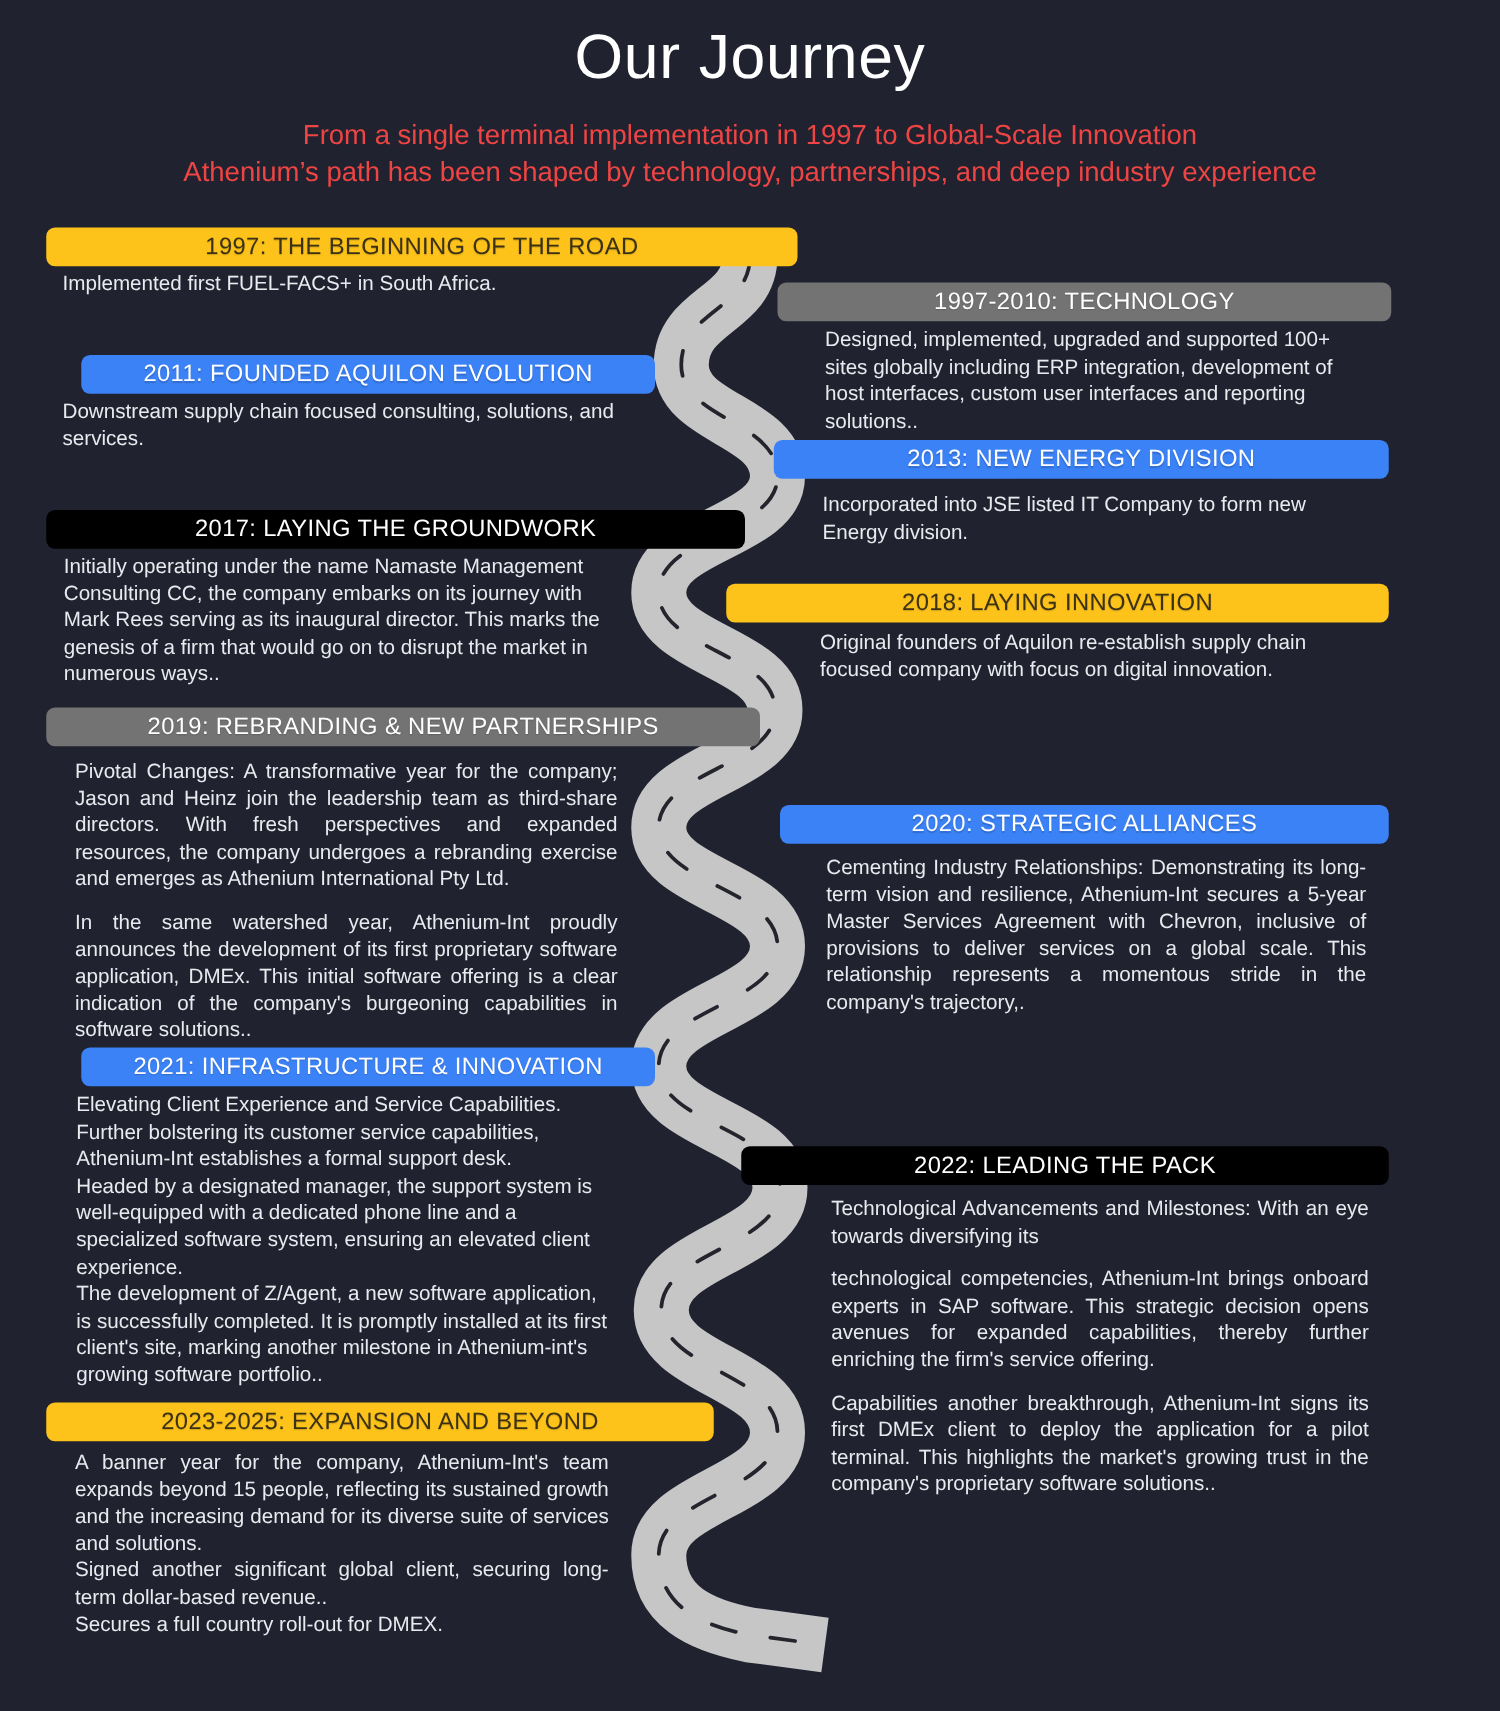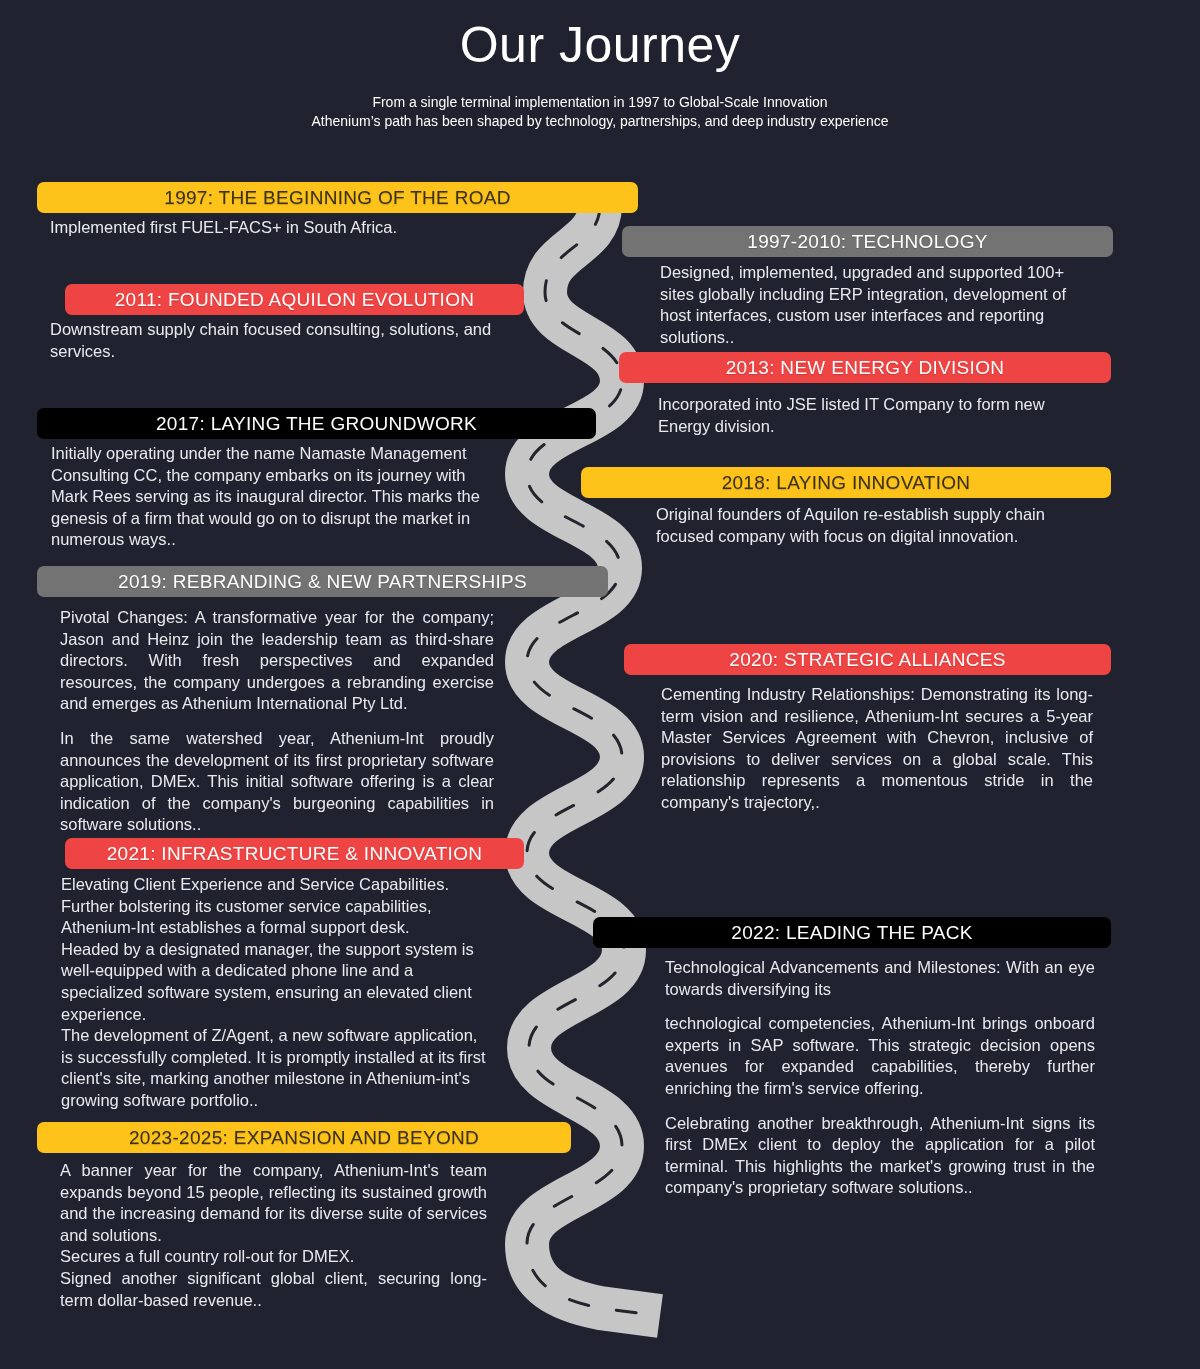--- a/index.html
+++ b/index.html
@@ -12,21 +12,21 @@
   }
   #page{position:relative;width:1200px;height:1369px;overflow:hidden;}
 
   
   .header{position:absolute;left:0;top:0;width:1200px;text-align:center;}
   .title{
     font-size:50px;font-weight:300;color:#ffffff;
     letter-spacing:0.5px;margin:18px 0 0 0;line-height:1.1;
   }
   .subtitle{
-    font-size:14px;font-weight:300;color:#ffffff;
+    font-size:22px;font-weight:300;color:#ef4444;
     line-height:1.38;margin-top:20px;
   }
 
   
   .road{position:absolute;left:0;top:0;width:1200px;height:1369px;pointer-events:none;}
 
   
   .block{position:absolute;}
   .bar{
     border-radius:7px;
@@ -45,21 +45,21 @@
     color:#e9eaef;
     font-size:16.5px;
     line-height:1.31;
   }
   .body p{margin:0 0 0 0;}
   .body p + p{margin-top:13px;}
   .just p{text-align:justify;}
 
   
   .yellow{background:#fdc31b;}
-  .blue{background:#ef4444;margin-left:28px;}
+  .blue{background:#3b82f6;margin-left:28px;}
   .orange{background:#000000;}
   .pink{background:#737373;}
 
   
   .L{left:37px;}
   .R{}
 </style>
 </head>
 <body>
 
@@ -151,22 +151,22 @@
       <p style="margin-top:0;">The development of Z/Agent, a new software application, is successfully completed. It is promptly installed at its first client's site, marking another milestone in Athenium-int's growing software portfolio..</p>
     </div>
   </div>
 
   <div class="block L" style="top:1122px;width:534px;">
     <div class="bar yellow">
       <span class="bar-label">2023-2025: EXPANSION AND BEYOND</span>
     </div>
     <div class="body just" style="width:427px;margin-left:23px;margin-top:7px;">
       <p>A banner year for the company, Athenium-Int's team expands beyond 15 people, reflecting its sustained growth and the increasing demand for its diverse suite of services and solutions.</p>
+      <p style="margin-top:0;">Signed another significant global client, securing long-term dollar-based revenue..</p>
       <p style="margin-top:0;text-align:left;">Secures a full country roll-out for DMEX.</p>
-      <p style="margin-top:0;">Signed another significant global client, securing long-term dollar-based revenue..</p>
     </div>
   </div>
 
   <div class="block R" style="left:622px;top:226px;width:491px;">
     <div class="bar pink">
       <span class="bar-label">1997-2010: TECHNOLOGY</span>
     </div>
     <div class="body" style="width:423px;margin-left:38px;margin-top:5px;">
       <p>Designed, implemented, upgraded and supported 100+ sites globally including ERP integration, development of host interfaces, custom user interfaces and reporting solutions..</p>
     </div>
@@ -199,17 +199,17 @@
     </div>
   </div>
 
   <div class="block R" style="left:593px;top:917px;width:518px;">
     <div class="bar orange">
       <span class="bar-label">2022: LEADING THE PACK</span>
     </div>
     <div class="body just" style="width:430px;margin-left:72px;margin-top:9px;">
       <p>Technological Advancements and Milestones: With an eye towards diversifying its</p>
       <p>technological competencies, Athenium-Int brings onboard experts in SAP software. This strategic decision opens avenues for expanded capabilities, thereby further enriching the firm's service offering.</p>
-      <p>Celebrating another breakthrough, Athenium-Int signs its first DMEx client to deploy the application for a pilot terminal. This highlights the market's growing trust in the company's proprietary software solutions..</p>
+      <p>Capabilities another breakthrough, Athenium-Int signs its first DMEx client to deploy the application for a pilot terminal. This highlights the market's growing trust in the company's proprietary software solutions..</p>
     </div>
   </div>
 
 </div>
 
 </body></html>

